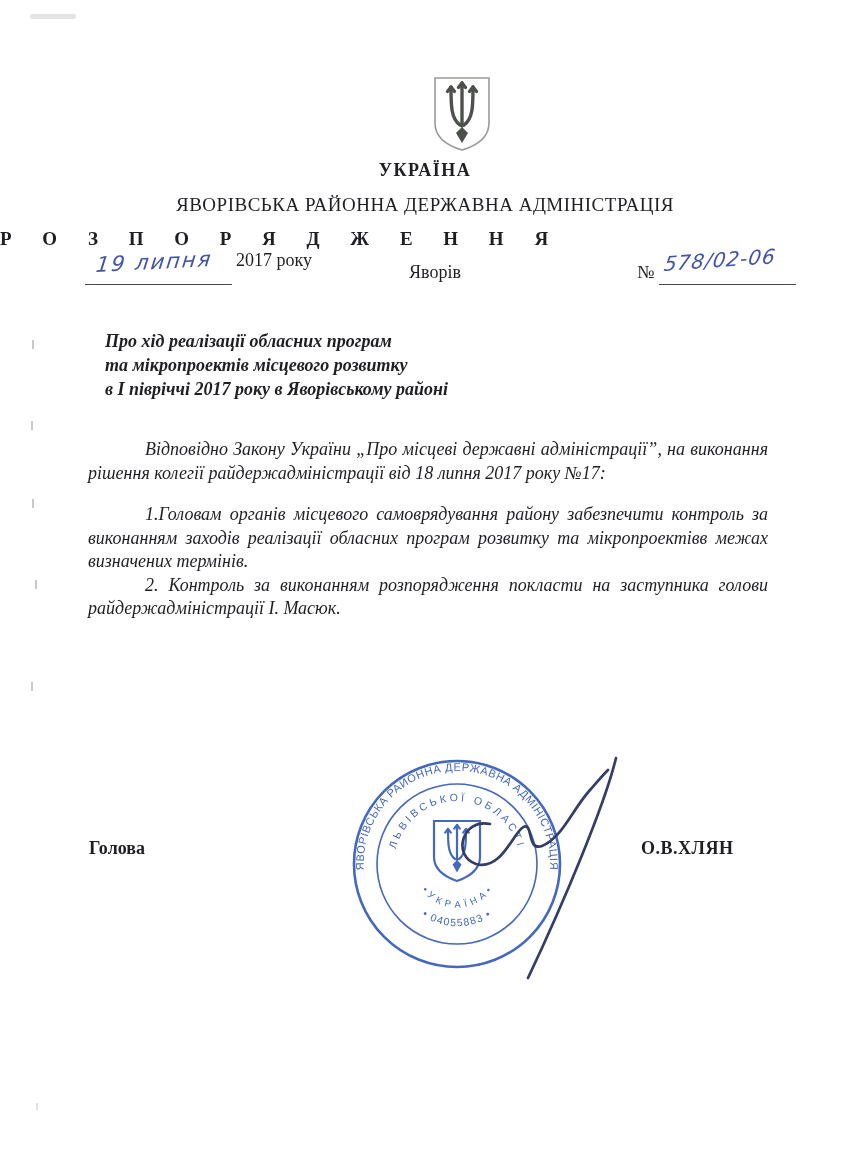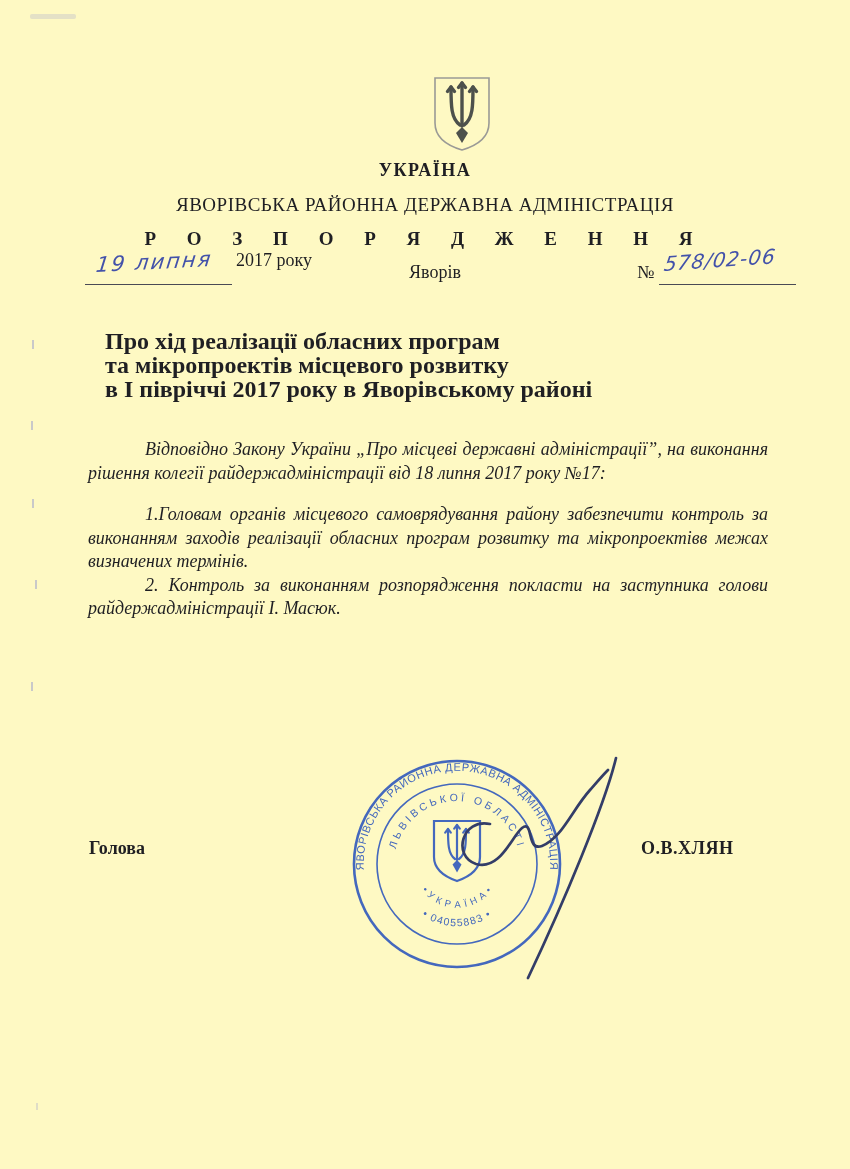--- a/index.html
+++ b/index.html
@@ -1,37 +1,37 @@
 <!DOCTYPE html>
 <html><head>
 <meta charset="utf-8">
 <style>
   html,body{margin:0;padding:0;background:#e9e9e9;}
   .page{
     position:relative;
     width:850px;height:1169px;
     margin:0 auto;
-    background:#fef9c3;
+    background:#ffffff;
     font-family:"Liberation Serif", serif;
     color:#1f1f23;
     overflow:hidden;
   }
   
   .emblem{position:absolute;left:430px;top:74px;}
   .country{
     position:absolute;left:0;top:160px;width:100%;
     text-align:center;font-weight:bold;font-size:18px;letter-spacing:1.5px;
   }
   .org-name{
     position:absolute;left:0;top:194px;width:100%;
     text-align:center;font-size:19px;letter-spacing:.5px;
   }
   .doc-type{
     position:absolute;left:0;top:228px;width:100%;
-    text-align:center;font-weight:bold;font-size:19px;letter-spacing:13px;
+    font-weight:bold;font-size:19px;letter-spacing:13px;
   }
   
   .dateline{position:absolute;left:0;top:250px;width:100%;height:46px;font-size:18px;}
   .date-underline{
     position:absolute;left:85px;top:4px;width:147px;height:30px;
     border-bottom:1.5px solid #4a4a55;
   }
   .hand{
     font-family:"DejaVu Sans", sans-serif;
     font-style:italic;
@@ -48,21 +48,21 @@
     position:absolute;left:659px;top:4px;width:137px;height:30px;
     border-bottom:1.5px solid #4a4a55;
   }
   .hand-num{
     position:absolute;left:664px;top:-2px;font-size:20px;letter-spacing:1px;
     transform:rotate(-4deg) skewX(-12deg);
   }
   
   .subject{
     position:absolute;left:105px;top:329px;
-    font-weight:bold;font-size:24px;line-height:24px;
+    font-weight:bold;font-style:italic;font-size:18px;line-height:24px;
   }
   
   .bodytext{
     position:absolute;left:88px;top:438px;width:680px;
     font-size:18px;line-height:23.5px;text-align:justify;
   }
   .bodytext p{margin:0;text-indent:57px;font-style:italic;}
   .bodytext p.intro{margin-bottom:18px;}
   
   .sig-title{position:absolute;left:89px;top:838px;font-weight:bold;font-size:18px;}

